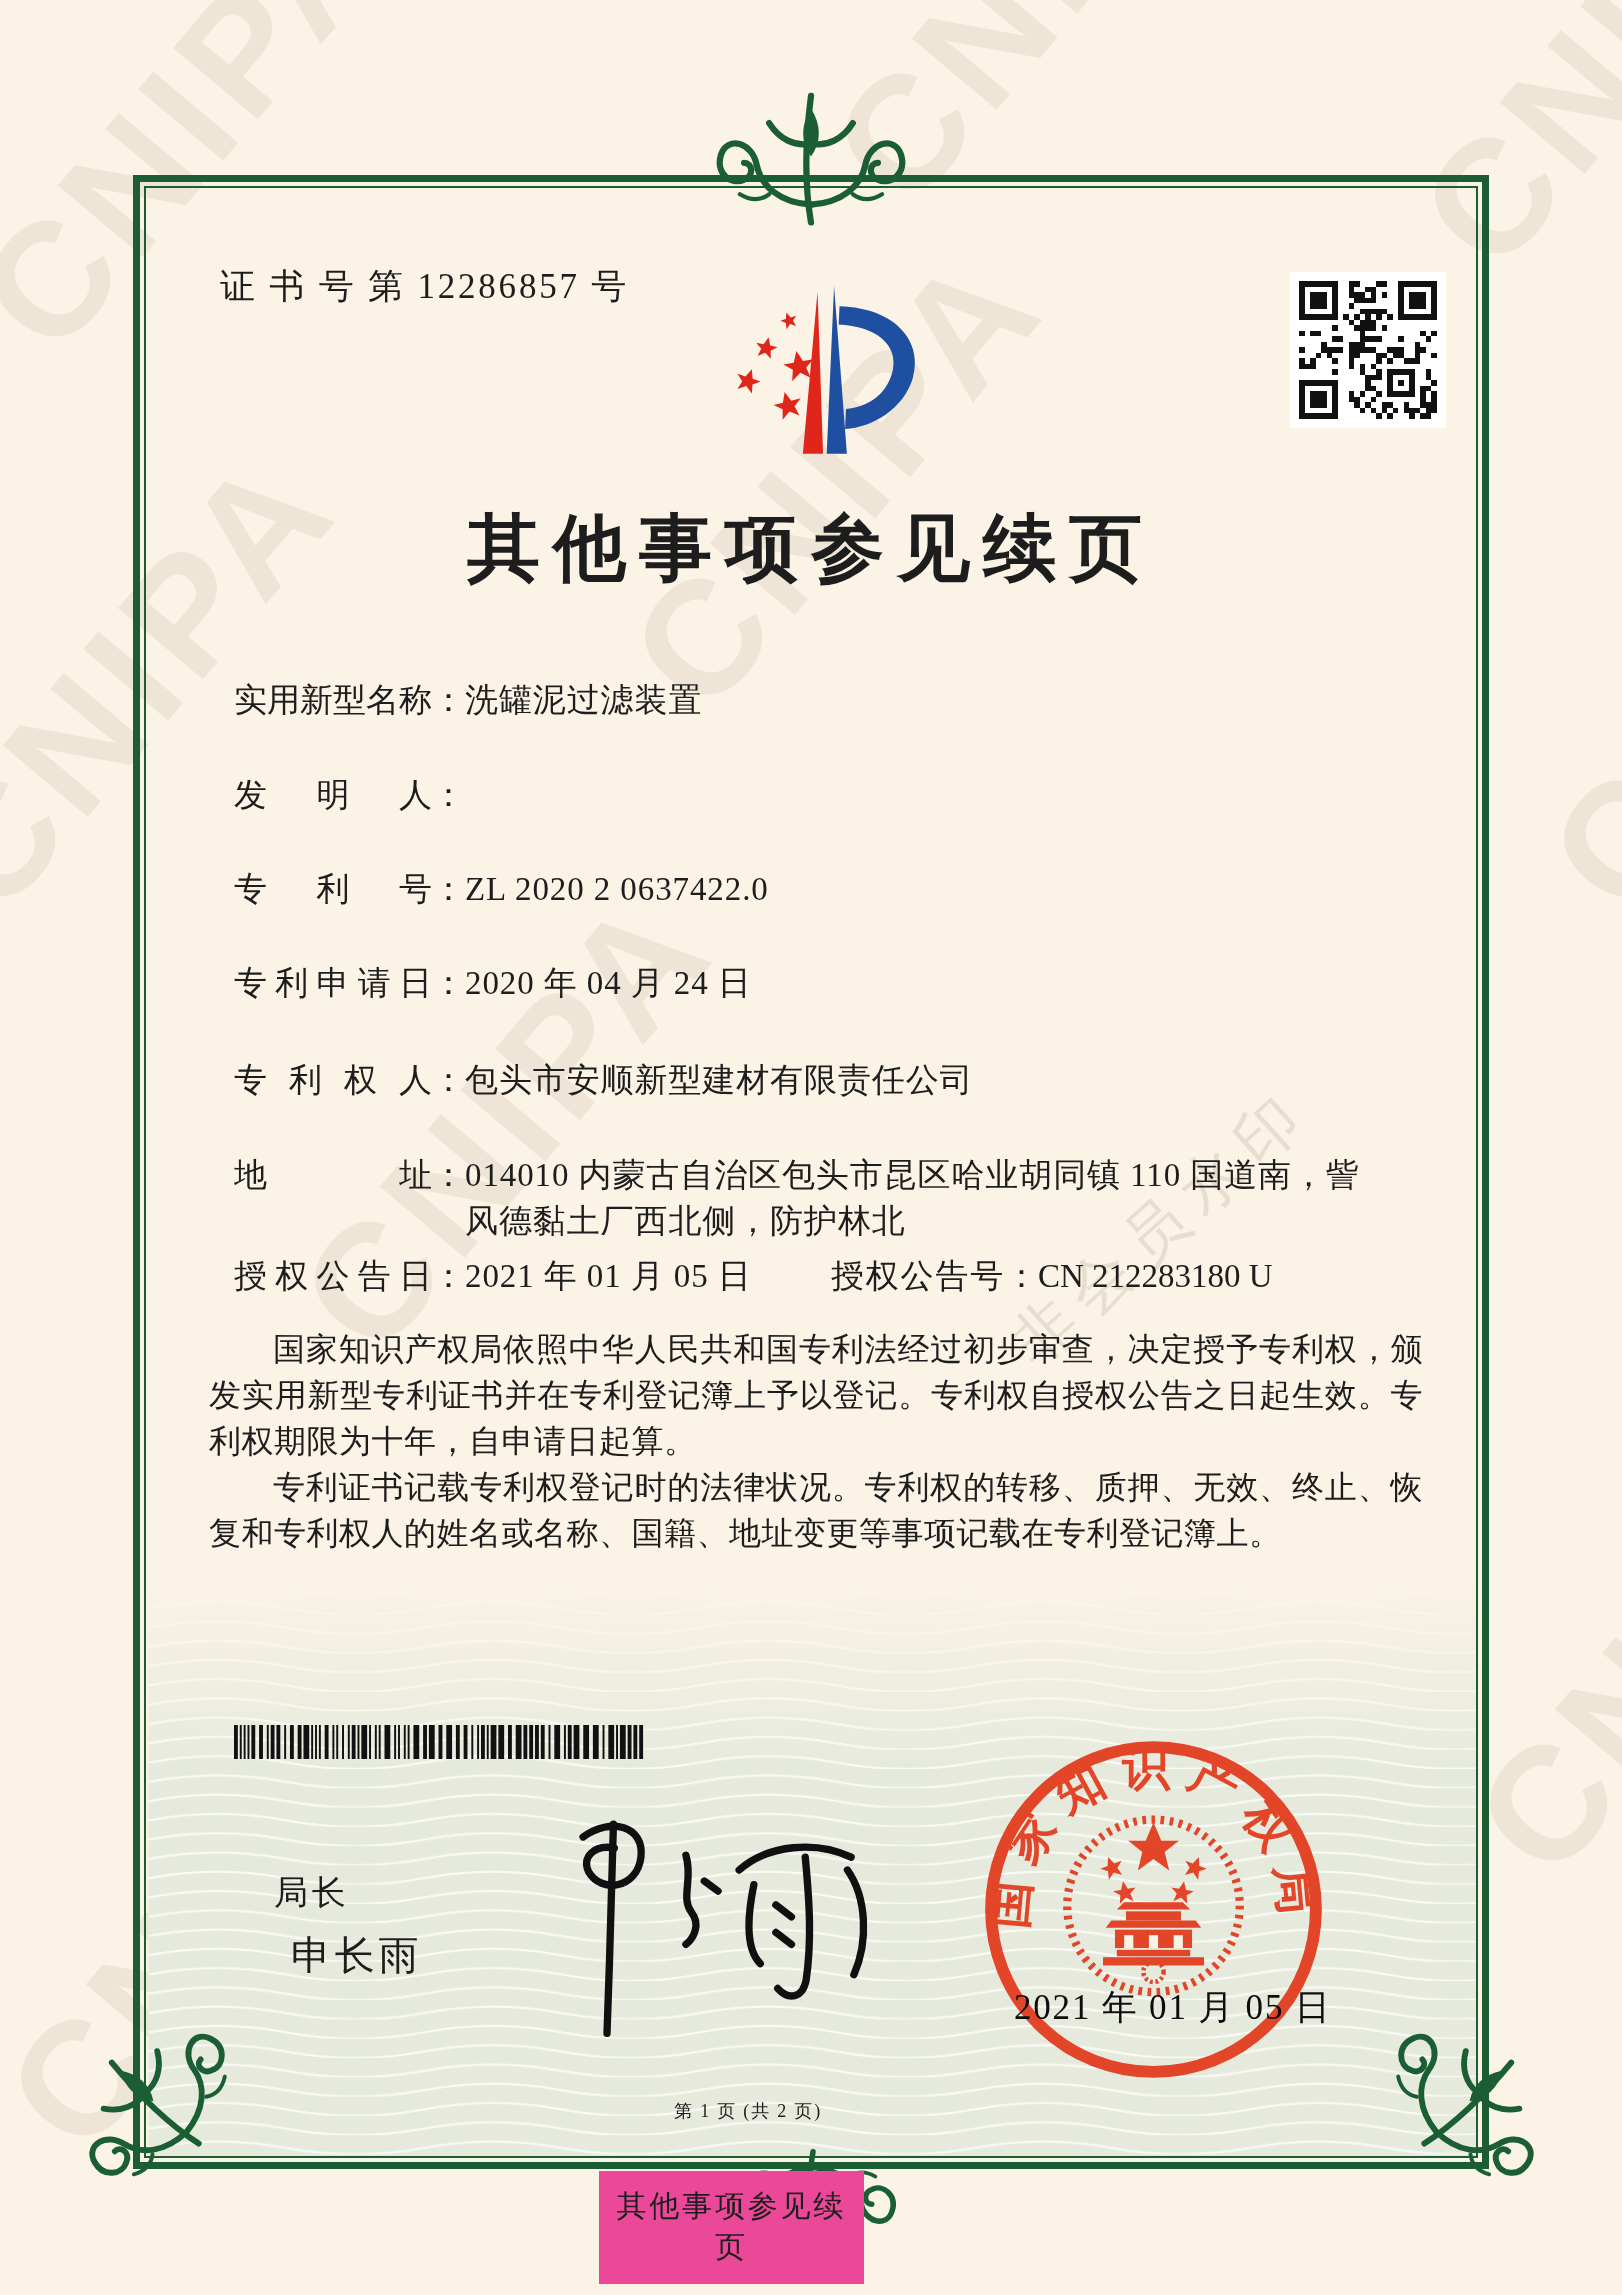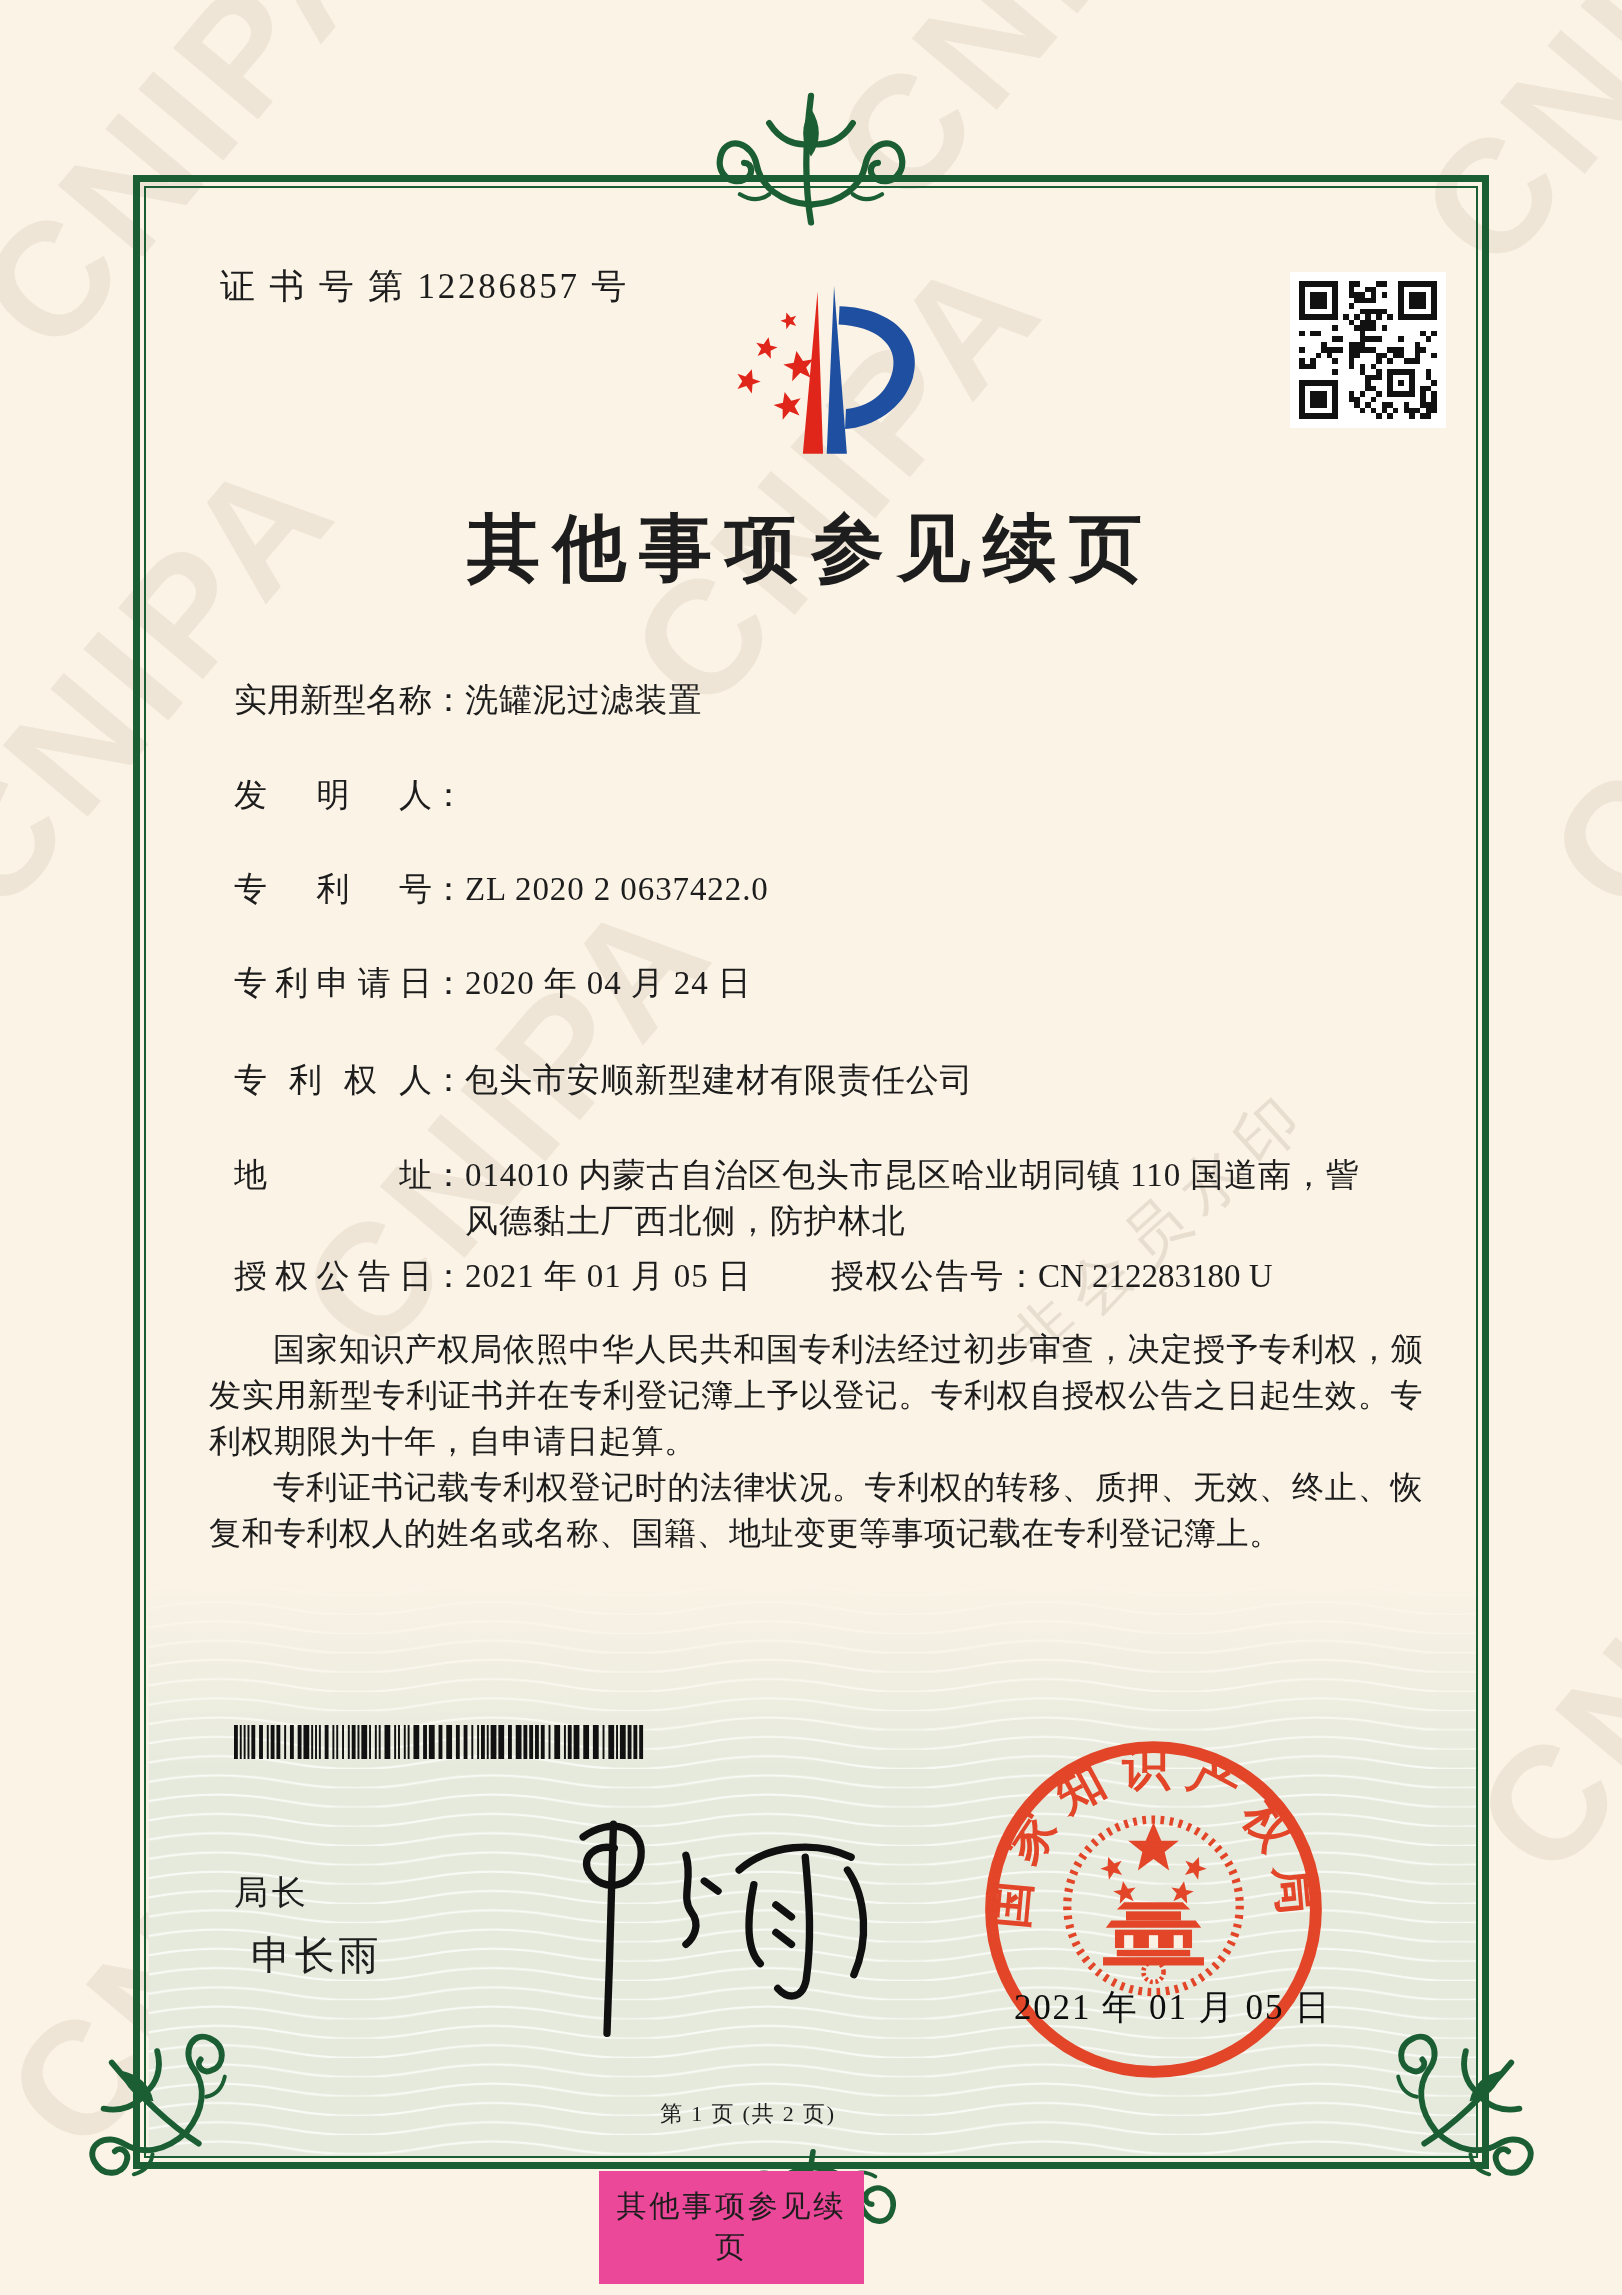--- a/index.html
+++ b/index.html
@@ -32,27 +32,27 @@
   .frow{left:234px;width:1203px;display:flex;font-size:33px;line-height:1.38;}
   .jlabel{width:198px;flex:none;text-align:justify;text-align-last:justify;}
   .colon{flex:none;}
   .fval{flex:1;letter-spacing:0.9px;}
   .sub{position:absolute;left:597px;top:0;display:flex;font-size:33px;}
   .clabel{flex:none;letter-spacing:1.8px;}
   #body-text{left:209px;top:1326px;width:1214px;font-size:32px;line-height:46px;
       text-align:justify;}
   #body-text p{margin:0;text-indent:2em;letter-spacing:0.5px;}
   #barcode{left:234px;top:1725px;}
-  .heiti{font-family:"Liberation Sans",sans-serif;}
+  .heiti{font-family:"Liberation Sans",sans-serif;margin-left:40px;}
   #director-title{left:234px;top:1870px;font-size:34px;letter-spacing:3.7px;}
   #director-name{left:251px;top:1928px;font-size:40px;letter-spacing:3.7px;}
   #sig{left:473px;top:1802px;z-index:6;}
   #seal{left:979px;top:1726px;z-index:7;opacity:0.94;}
   #seal-date{left:1014px;top:1984px;font-size:35px;letter-spacing:1.8px;color:#0d0d0d;z-index:8;}
-  #page-no{left:514px;top:2099px;width:468px;text-align:center;font-size:22px;letter-spacing:1.8px;}
+  #page-no{left:514px;top:2099px;width:468px;text-align:center;font-size:18px;letter-spacing:1.8px;}
   #footer-note{left:599px;top:2171px;width:250px;background:#ec4899;padding:14.7px 7.3px 16.5px 7.3px;
       text-align:center;font-size:30px;letter-spacing:2.8px;z-index:9;}
 </style>
 </head>
 <body>
 
 <div class="page">
 
   <span class="wm" style="left:-83px;top:27.5px">CNIPA</span>
   <span class="wm" style="left:771px;top:-119px">CNIPA</span>

